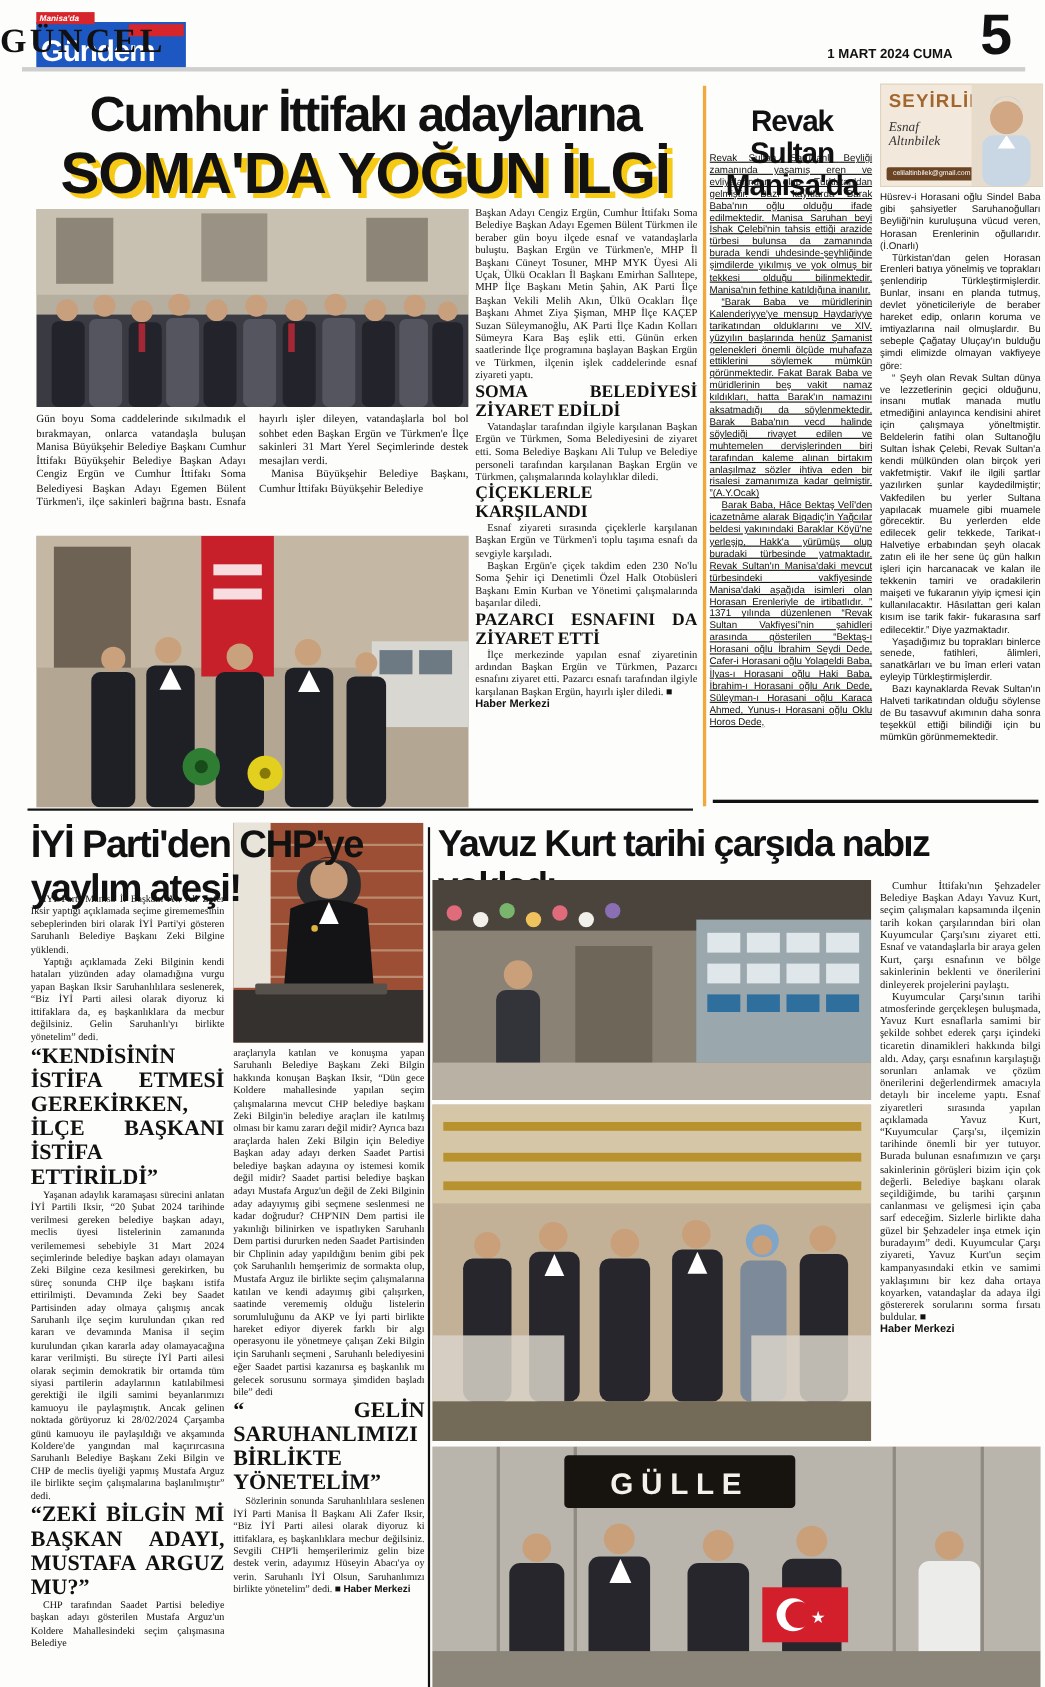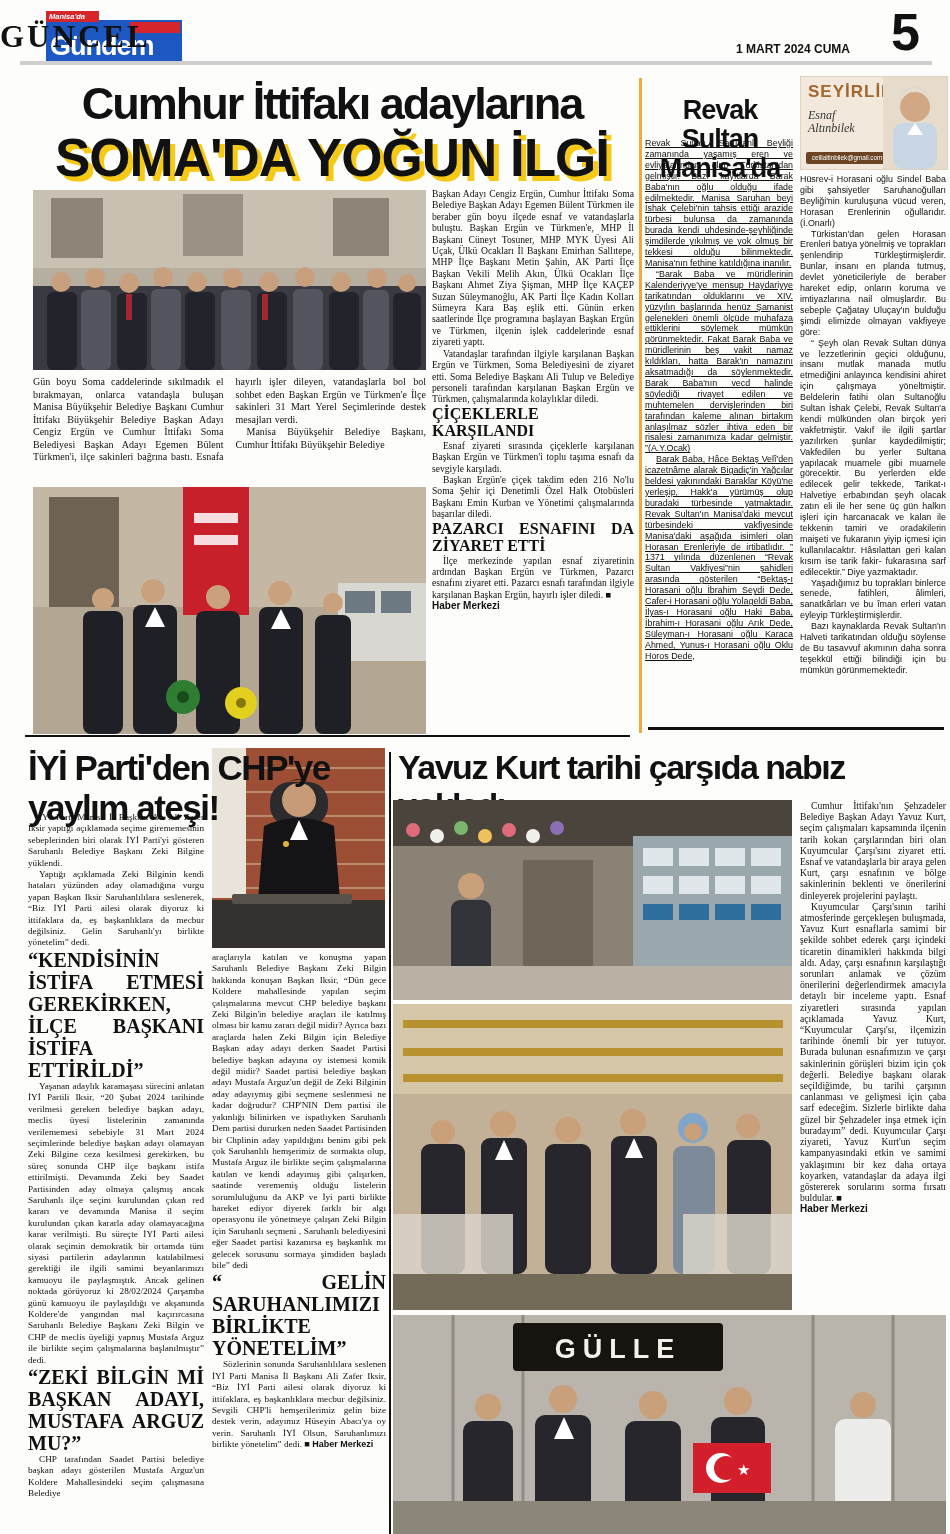--- a/index.html
+++ b/index.html
@@ -1,27 +1,27 @@
 <!DOCTYPE html>
 <html><head>
 <meta charset="utf-8">
 <style>
   html,body{margin:0;padding:0;background:#e9e9e9;}
   .page{position:relative;width:950px;height:1534px;background:#fdfdfb;margin:0 auto;
         font-family:"Liberation Serif",serif;color:#111;overflow:hidden;}
   
-  .logo{position:absolute;left:46px;top:20px;width:136px;height:42px;background:#1d57c2;}
+  .logo{position:absolute;left:33px;top:20px;width:136px;height:42px;background:#1d57c2;}
   .logo-tab{position:absolute;left:0;top:-9px;width:50px;height:11px;background:#d6252b;
             color:#fff;font:italic bold 7.5px/11px "Liberation Sans",sans-serif;padding-left:3px;}
   .logo-redbox{position:absolute;right:2px;top:2px;width:50px;height:11px;background:#d6252b;}
   .logo-title{position:absolute;left:4px;bottom:1px;color:#fff;
               font:bold 27px/29px "Liberation Sans",sans-serif;letter-spacing:-1px;}
   .section-title{position:absolute;left:0;right:0;top:20px;text-align:left;
                  font:bold 31px/34px "Liberation Serif",serif;letter-spacing:3px;}
-  .issue-date{position:absolute;right:100px;top:42px;font:bold 12px/14px "Liberation Sans",sans-serif;}
+  .issue-date{position:absolute;right:84px;top:42px;font:bold 12px/14px "Liberation Sans",sans-serif;}
   .page-number{position:absolute;right:30px;top:4px;font:bold 52px/56px "Liberation Sans",sans-serif;}
   .rule-gray{position:absolute;left:20px;top:61px;width:912px;height:4px;background:#cfcfcf;}
   .rule{position:absolute;background:#111;}
   .rule-orange{position:absolute;left:639px;top:78px;width:3px;height:655px;background:#efa93c;}
   
   .main-h1a{position:absolute;left:26px;top:80px;width:612px;text-align:center;
             font:900 45px/48px "Liberation Sans",sans-serif;letter-spacing:-2px;}
   .main-h1b{position:absolute;left:26px;top:130px;width:612px;text-align:center;
             font:900 53px/56px "Liberation Sans",sans-serif;letter-spacing:-1px;
             text-shadow:5px 5px 0 #f6c915;}
@@ -151,24 +151,25 @@
       <polygon points="248,122 238,142 258,142" fill="#fff"></polygon>
       <circle cx="150" cy="210" r="17" fill="#2e7d32"></circle>
       <circle cx="150" cy="210" r="6" fill="#174c1a"></circle>
       <circle cx="208" cy="216" r="16" fill="#e3cf1e"></circle>
       <circle cx="208" cy="216" r="5" fill="#857708"></circle>
     </svg>
   </div>
 
   <div class="col" style="left:432px;top:188px;width:202px;height:546px;font:9.6px/11.4px 'Liberation Serif',serif;">
     <p class="cont">Başkan Adayı Cengiz Ergün, Cumhur İttifakı Soma Belediye Başkan Adayı Egemen Bülent Türkmen ile beraber gün boyu ilçede esnaf ve vatandaşlarla buluştu. Başkan Ergün ve Türkmen'e, MHP İl Başkanı Cüneyt Tosuner, MHP MYK Üyesi Ali Uçak, Ülkü Ocakları İl Başkanı Emirhan Sallıtepe, MHP İlçe Başkanı Metin Şahin, AK Parti İlçe Başkan Vekili Melih Akın, Ülkü Ocakları İlçe Başkanı Ahmet Ziya Şişman, MHP İlçe KAÇEP Suzan Süleymanoğlu, AK Parti İlçe Kadın Kolları Sümeyra Kara Baş eşlik etti. Günün erken saatlerinde İlçe programına başlayan Başkan Ergün ve Türkmen, ilçenin işlek caddelerinde esnaf ziyareti yaptı.</p>
+    <p class="shead">SOMA BELEDİYESİ ZİYARET EDİLDİ</p>
     <p>Vatandaşlar tarafından ilgiyle karşılanan Başkan Ergün ve Türkmen, Soma Belediyesini de ziyaret etti. Soma Belediye Başkanı Ali Tulup ve Belediye personeli tarafından karşılanan Başkan Ergün ve Türkmen, çalışmalarında kolaylıklar diledi.</p>
     <p class="shead">ÇİÇEKLERLE KARŞILANDI</p>
     <p>Esnaf ziyareti sırasında çiçeklerle karşılanan Başkan Ergün ve Türkmen'i toplu taşıma esnafı da sevgiyle karşıladı.</p>
-    <p>Başkan Ergün'e çiçek takdim eden 216 No'lu Soma Şehir içi Denetimli Özel Halk Otobüsleri Başkanı Emin Kurban ve Yönetimi çalışmalarında başarılar diledi.</p>
+    <p>Başkan Ergün'e çiçek takdim eden 230 No'lu Soma Şehir içi Denetimli Özel Halk Otobüsleri Başkanı Emin Kurban ve Yönetimi çalışmalarında başarılar diledi.</p>
     <p class="shead">PAZARCI ESNAFINI DA ZİYARET ETTİ</p>
     <p>İlçe merkezinde yapılan esnaf ziyaretinin ardından Başkan Ergün ve Türkmen, Pazarcı esnafını ziyaret etti. Pazarcı esnafı tarafından ilgiyle karşılanan Başkan Ergün, hayırlı işler diledi. ■</p>
     <p class="byline">Haber Merkezi</p>
   </div>
 
   <div class="rule-orange"></div>
 
   <div class="revak-title">Revak Sultan Manisa'da</div>
 
   <div class="columnist">

